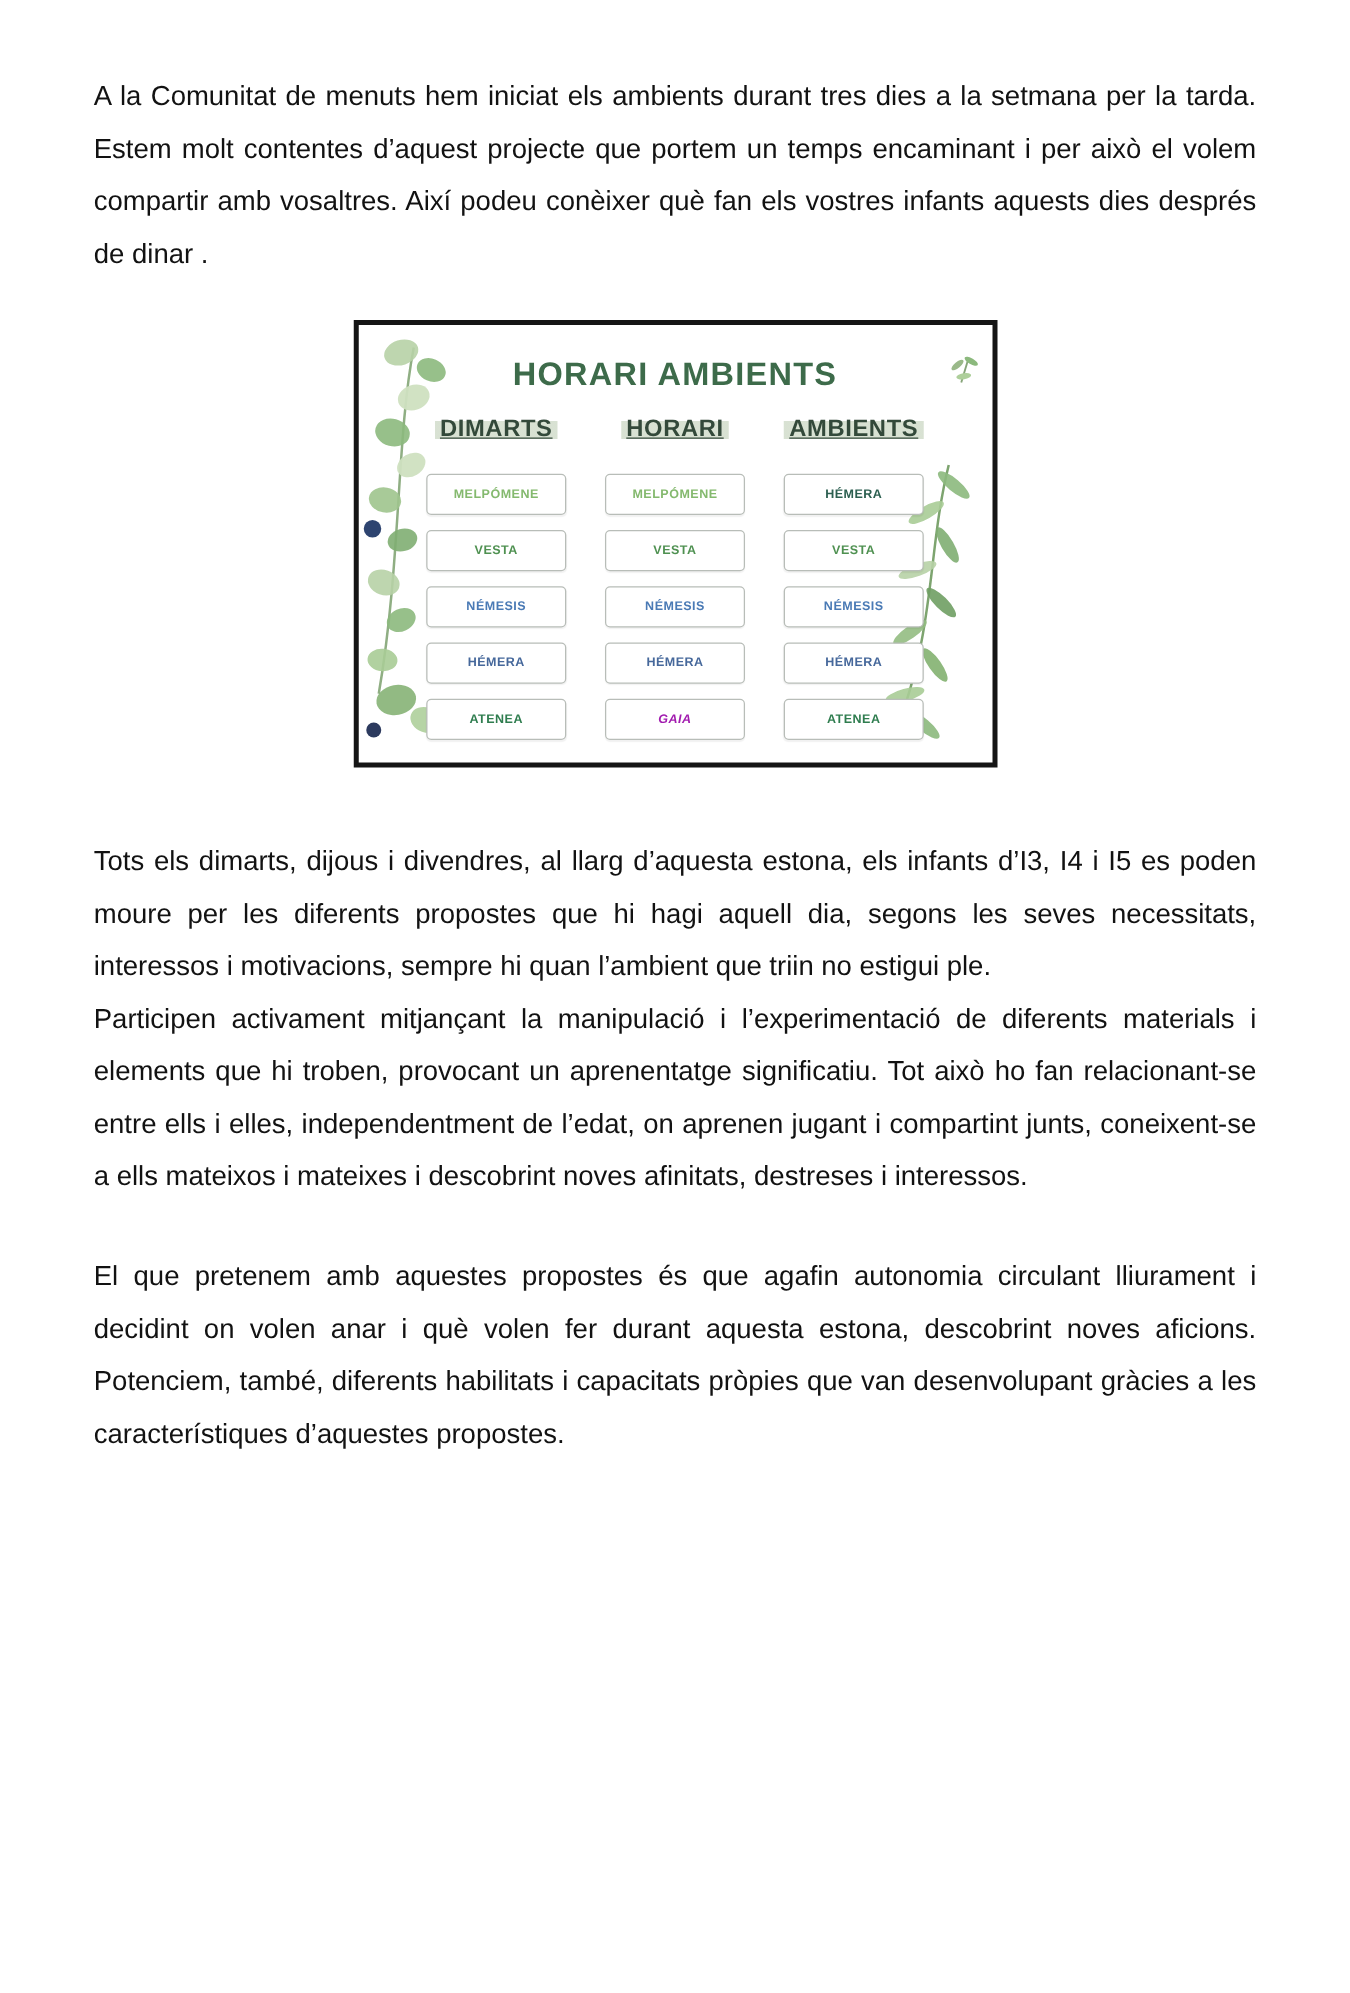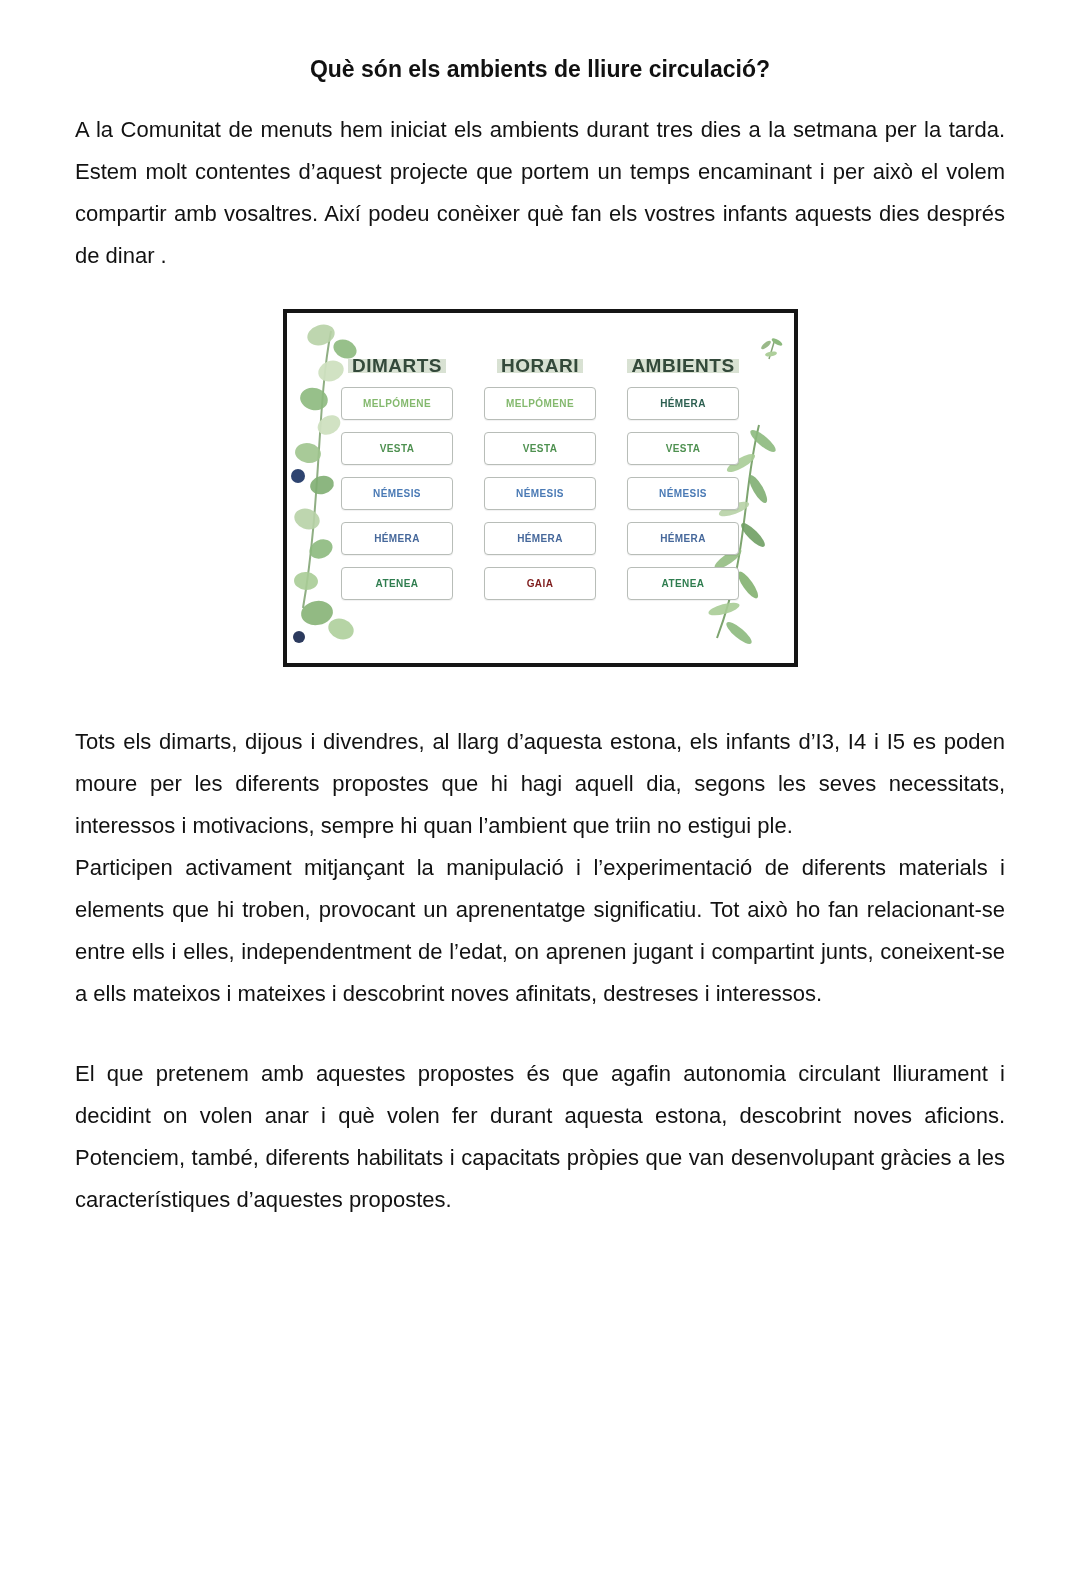--- a/index.html
+++ b/index.html
@@ -63,23 +63,24 @@
   }
   .col {
     width: 143px;
     text-align: center;
   }
   .col-header {
     font-size: 19px;
     font-weight: bold;
     color: #33493a;
     letter-spacing: 0.5px;
-    margin-bottom: 8px;
+    margin-bottom: 22px;
     height: 26px;
     line-height: 26px;
+    text-decoration: underline;
   }
   .col-header .hl {
     background: linear-gradient(rgba(0,0,0,0) 18%, rgba(178,196,167,0.5) 18%, rgba(178,196,167,0.5) 88%, rgba(0,0,0,0) 88%);
     padding: 0 4px;
   }
   .cell {
     width: 112px;
     height: 33px;
     line-height: 31px;
     margin: 0 auto 12px auto;
@@ -90,21 +91,20 @@
     font-weight: bold;
     letter-spacing: 0.4px;
     box-shadow: 0 1px 1px rgba(0,0,0,0.06);
   }
 </style>
 </head>
 <body>
 
 <div class="page">
 
-  <h1 class="doc-title">Què són els ambients de lliure circulació?</h1>
 
   <p class="para">A la Comunitat de menuts hem iniciat els ambients durant tres dies a la setmana per la tarda. Estem molt contentes d’aquest projecte que portem un temps encaminant i per això el volem compartir amb vosaltres. Així podeu conèixer què fan els vostres infants aquests dies després de dinar .</p>
 
   <div class="sched-card">
 
     <svg class="sched-deco" viewBox="0 0 507 350" aria-hidden="true">
 
       <path d="M 44 18 C 30 90, 34 190, 16 295" stroke="#8fae83" stroke-width="2" fill="none"></path>
       <ellipse cx="34" cy="22" rx="14" ry="10" fill="#b7d2a6" opacity="0.9" transform="rotate(-18 34 22)"></ellipse>
       <ellipse cx="58" cy="36" rx="12" ry="9" fill="#8cb97d" opacity="0.9" transform="rotate(24 58 36)"></ellipse>
@@ -132,39 +132,40 @@
       <ellipse cx="437" cy="296" rx="16" ry="5" fill="#a9cc96" opacity="0.9" transform="rotate(-15 437 296)"></ellipse>
       <ellipse cx="452" cy="320" rx="16" ry="5" fill="#8cb97d" opacity="0.9" transform="rotate(40 452 320)"></ellipse>
 
       <path d="M 482 46 l 6 -20" stroke="#86a478" stroke-width="1.5" fill="none"></path>
       <ellipse cx="479" cy="32" rx="6" ry="2.4" fill="#9ab989" transform="rotate(-40 479 32)"></ellipse>
       <ellipse cx="490" cy="29" rx="6" ry="2.4" fill="#8cb97d" transform="rotate(30 490 29)"></ellipse>
       <ellipse cx="484" cy="41" rx="6" ry="2.4" fill="#aecf9b" transform="rotate(-10 484 41)"></ellipse>
     </svg>
 
     <div class="sched-inner">
+      <div class="sched-title" style="color: rgb(61, 107, 74);">HORARI AMBIENTS</div>
 
       <div class="sched-cols">
 
         <div class="col">
           <div class="col-header"><span class="hl">DIMARTS</span></div>
           <div class="cell"><span style="color: rgb(132, 185, 110);">MELPÓMENE</span></div>
           <div class="cell"><span style="color: rgb(79, 145, 81);">VESTA</span></div>
           <div class="cell"><span style="color: rgb(74, 122, 181);">NÉMESIS</span></div>
           <div class="cell"><span style="color: rgb(70, 104, 155);">HÉMERA</span></div>
           <div class="cell"><span style="color: rgb(47, 125, 79);">ATENEA</span></div>
         </div>
 
         <div class="col">
           <div class="col-header"><span class="hl">HORARI</span></div>
           <div class="cell"><span style="color: rgb(132, 185, 110);">MELPÓMENE</span></div>
           <div class="cell"><span style="color: rgb(79, 145, 81);">VESTA</span></div>
           <div class="cell"><span style="color: rgb(74, 122, 181);">NÉMESIS</span></div>
           <div class="cell"><span style="color: rgb(70, 104, 155);">HÉMERA</span></div>
-          <div class="cell"><span style="color: #7f1d1d;">GAIA</span></div>
+          <div class="cell"><span style="color: #a21caf; font-style: italic;">GAIA</span></div>
         </div>
 
         <div class="col">
           <div class="col-header"><span class="hl">AMBIENTS</span></div>
           <div class="cell"><span style="color: rgb(44, 95, 80);">HÉMERA</span></div>
           <div class="cell"><span style="color: rgb(79, 145, 81);">VESTA</span></div>
           <div class="cell"><span style="color: rgb(74, 122, 181);">NÉMESIS</span></div>
           <div class="cell"><span style="color: rgb(70, 104, 155);">HÉMERA</span></div>
           <div class="cell"><span style="color: rgb(47, 125, 79);">ATENEA</span></div>
         </div>

